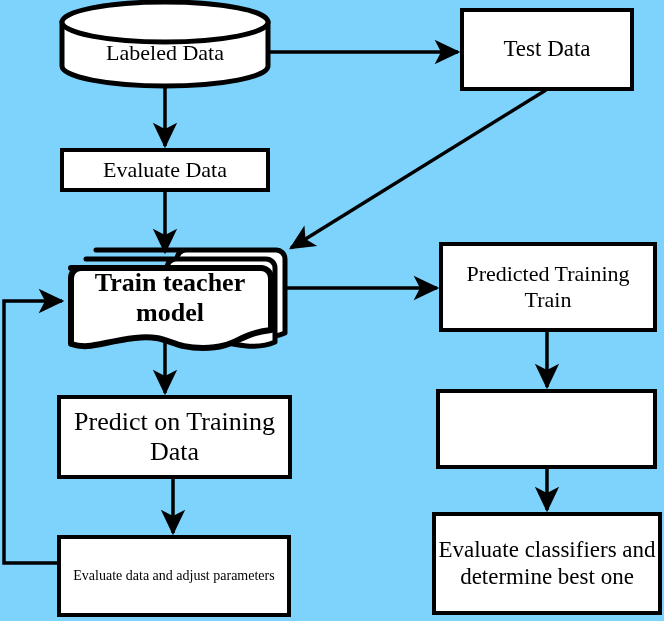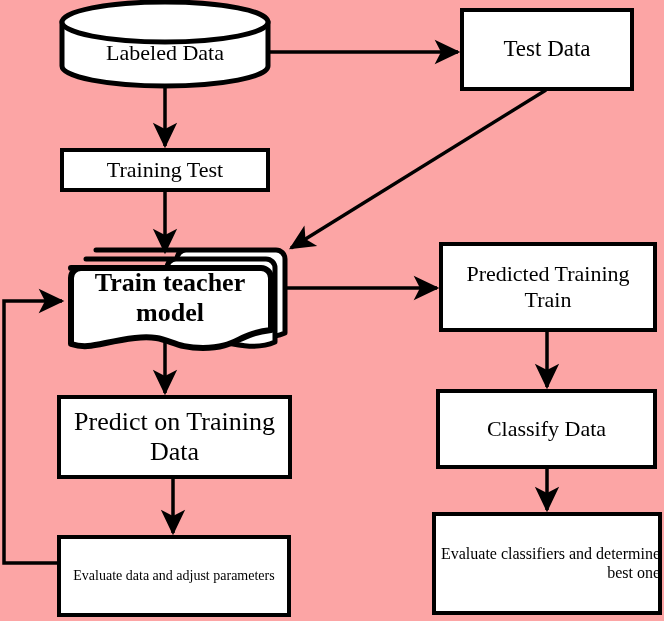--- a/index.html
+++ b/index.html
@@ -8,21 +8,21 @@
     padding: 0;
     background: #ffffff;
   }
   body {
     font-family: "Liberation Serif", "DejaVu Serif", serif;
   }
   #diagram-root {
     position: relative;
     width: 664px;
     height: 621px;
-    background: #fca5a5;
+    background: #7dd3fc;
     overflow: hidden;
   }
   #flow-svg {
     position: absolute;
     left: 0;
     top: 0;
     width: 664px;
     height: 621px;
     display: block;
   }
@@ -38,21 +38,21 @@
     -webkit-font-smoothing: antialiased;
   }
   .lbl-labeled-data   { left: 62px;  top: 22px;  width: 206px; height: 62px;  font-size: 22px; }
   .lbl-test-data      { left: 462px; top: 10px;  width: 170px; height: 79px;  font-size: 23px; }
   .lbl-training-data  { left: 62px;  top: 150px; width: 206px; height: 40px;  font-size: 22px; }
   .lbl-train-teacher  { left: 66px;  top: 262px; width: 208px; height: 72px;  font-size: 26px; font-weight: bold; }
   .lbl-pred-train     { left: 441px; top: 244px; width: 214px; height: 86px;  font-size: 22px; }
   .lbl-predict-train  { left: 59px;  top: 397px; width: 231px; height: 80px;  font-size: 26px; }
   .lbl-classify       { left: 438px; top: 391px; width: 217px; height: 76px;  font-size: 22px; }
   .lbl-evaluate-data  { left: 59px;  top: 537px; width: 230px; height: 78px;  font-size: 14px; }
-  .lbl-evaluate-class { left: 434px; top: 514px; width: 226px; height: 99px;  font-size: 16px; text-align: right; }
+  .lbl-evaluate-class { left: 434px; top: 514px; width: 226px; height: 99px;  font-size: 23px; }
   .sr-only {
     position: absolute;
     width: 1px; height: 1px;
     overflow: hidden;
     clip: rect(0 0 0 0);
     white-space: nowrap;
   }
 </style>
 </head>
 <body>
@@ -123,27 +123,26 @@
 
     <line x1="547" y1="332" x2="547" y2="387" stroke="#000000" stroke-width="3.5" marker-end="url(#arrowFilled)"></line>
 
     <line x1="547" y1="469" x2="547" y2="510" stroke="#000000" stroke-width="3.5" marker-end="url(#arrowFilled)"></line>
   </svg>
 
   <div class="node-label lbl-labeled-data">Labeled Data</div>
 
   <div class="node-label lbl-test-data">Test Data</div>
 
-  <div class="node-label lbl-training-data">Training Test</div>
+  <div class="node-label lbl-training-data">Evaluate Data</div>
 
   <div class="node-label lbl-train-teacher">Train teacher model</div>
 
   <div class="node-label lbl-pred-train">Predicted Training Train</div>
 
   <div class="node-label lbl-predict-train">Predict on Training Data</div>
 
-  <div class="node-label lbl-classify">Classify Data</div>
 
   <div class="node-label lbl-evaluate-data">Evaluate data and adjust parameters</div>
 
   <div class="node-label lbl-evaluate-class">Evaluate classifiers and determine best one</div>
 
 </div>
 
 </body></html>

